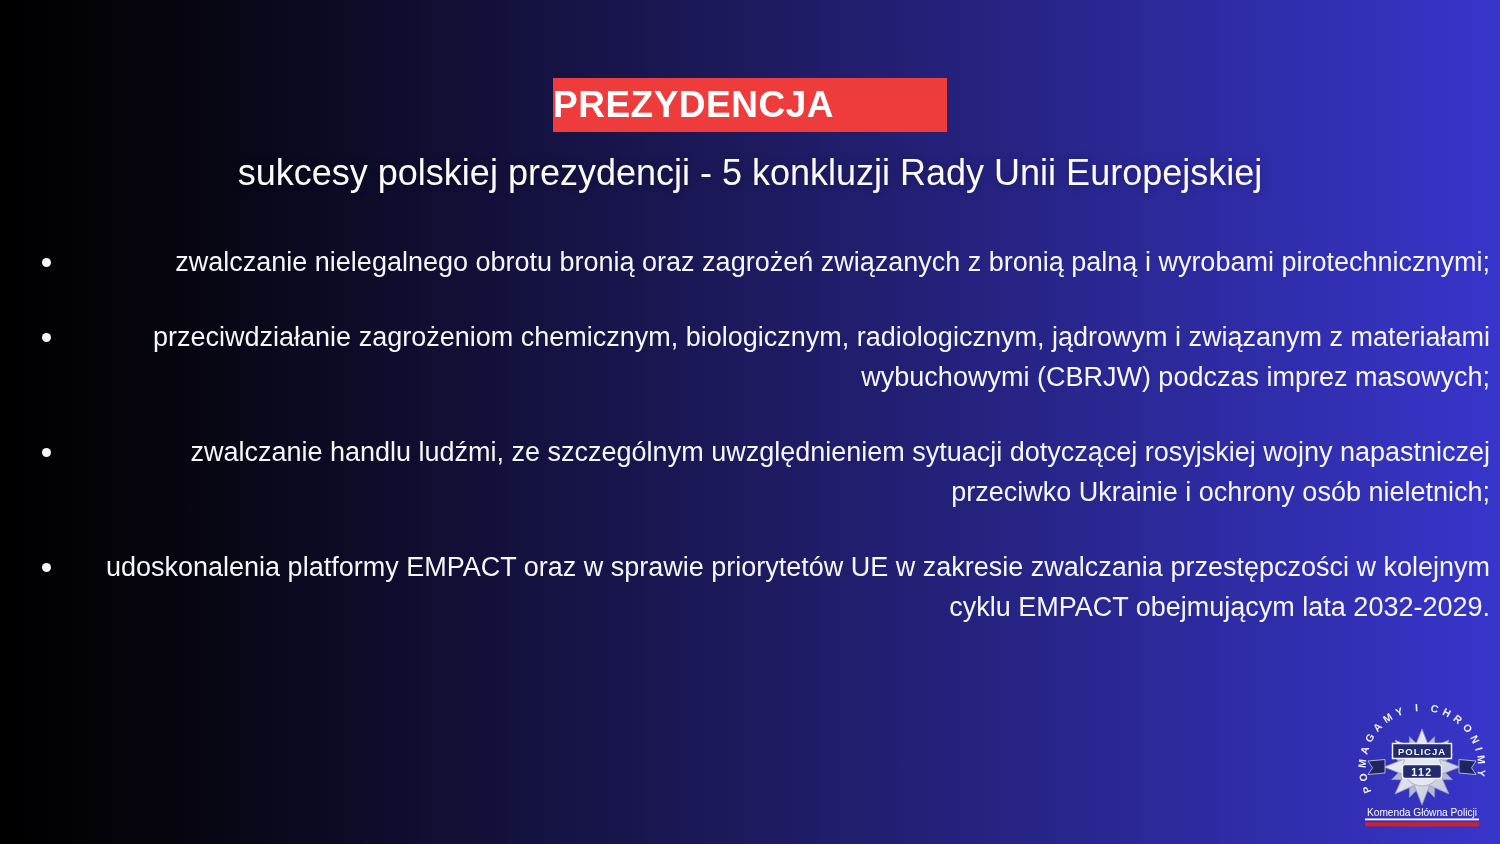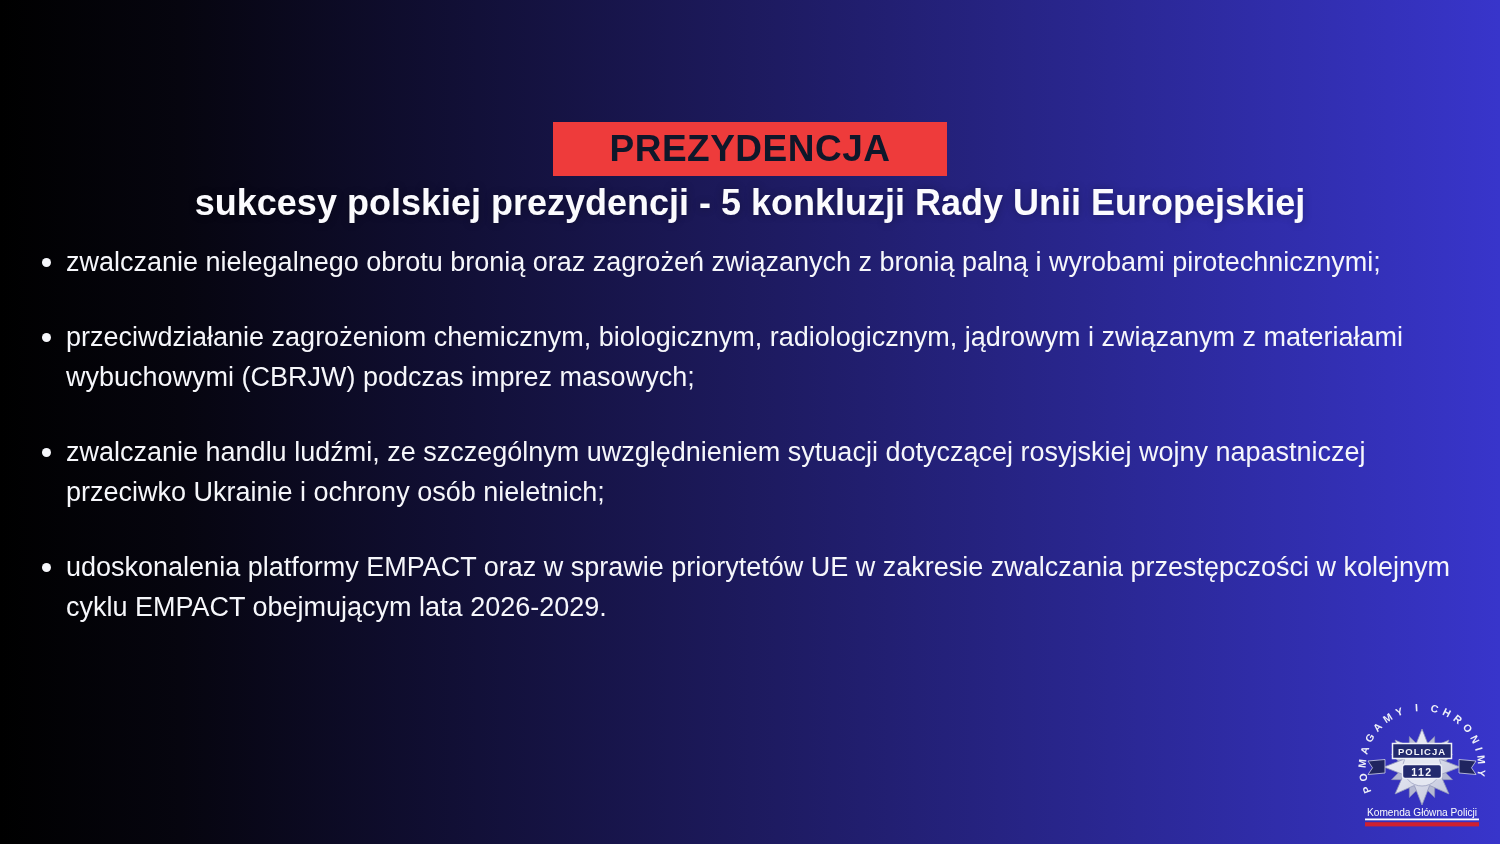--- a/index.html
+++ b/index.html
@@ -3,31 +3,31 @@
 <meta charset="utf-8">
 <style>
   html,body { margin:0; padding:0; background:#000; }
   .slide {
     position:relative; width:1500px; height:844px; overflow:hidden;
     background:linear-gradient(90deg, #000000 0%, #06050f 12%, #1d1a5e 50%, #3835cb 100%);
     font-family:"Liberation Sans", sans-serif;
   }
   .banner {
     position:absolute; left:553px; top:78px; width:394px; height:54px;
-    background:#ee3b3b; display:flex; align-items:center; justify-content:center;
-    color:#0f172a; font-size:37px; font-weight:700; letter-spacing:0.5px;margin-top:44px;
+    background:#ee3b3b; display:flex; align-items:center; 
+    color:#ffffff; font-size:37px; font-weight:700; letter-spacing:0.5px;
   }
   .title {
-    position:absolute; left:0; right:0; top:182px; text-align:center;
-    color:#fbfbfe; font-size:36px; font-weight:700;
+    position:absolute; left:0; right:0; top:152px; text-align:center;
+    color:#fbfbfe; font-size:36px; font-weight:400;
     text-shadow:0 0 8px rgba(0,0,0,0.30);
   }
   ul.bullets {
     position:absolute; left:66px; top:242px; width:1424px;
-    margin:0; padding:0; list-style:none;
+    margin:0; padding:0; list-style:none;text-align:right;
   }
   ul.bullets li {
     position:relative; color:#f6f7fb; font-size:27px; line-height:40px;
     font-weight:400; margin-bottom:35px;
   }
   ul.bullets li .dot {
     position:absolute; left:-24px; top:16px; width:9px; height:9px;
     border-radius:50%; background:#f6f7fb;
   }
   .logo { position:absolute; left:1352px; top:700px; width:140px; height:140px; }
@@ -41,21 +41,21 @@
   <div class="banner">
     <span>PREZYDENCJA</span>
   </div>
 
   <div class="title">sukcesy polskiej prezydencji - 5 konkluzji Rady Unii Europejskiej</div>
 
   <ul class="bullets">
     <li><span class="dot"></span><span>zwalczanie nielegalnego obrotu bronią oraz zagrożeń związanych z bronią palną i wyrobami pirotechnicznymi;</span></li>
     <li><span class="dot"></span><span>przeciwdziałanie zagrożeniom chemicznym, biologicznym, radiologicznym, jądrowym i związanym z materiałami wybuchowymi (CBRJW) podczas imprez masowych;</span></li>
     <li><span class="dot"></span><span>zwalczanie handlu ludźmi, ze szczególnym uwzględnieniem sytuacji dotyczącej rosyjskiej wojny napastniczej przeciwko Ukrainie i ochrony osób nieletnich;</span></li>
-    <li><span class="dot"></span><span>udoskonalenia platformy EMPACT oraz w sprawie priorytetów UE w zakresie zwalczania przestępczości w kolejnym cyklu EMPACT obejmującym lata 2026-2029.</span></li>
+    <li><span class="dot"></span><span>udoskonalenia platformy EMPACT oraz w sprawie priorytetów UE w zakresie zwalczania przestępczości w kolejnym cyklu EMPACT obejmującym lata 2032-2029.</span></li>
   </ul>
 
   <svg class="logo" viewBox="0 0 140 140" aria-hidden="true">
     <defs>
       <path id="arcpath" d="M 20.6 93.3 A 56 56 0 1 1 119.4 93.3" fill="none"></path>
       <linearGradient id="starGrad" x1="0" y1="0" x2="1" y2="1">
         <stop offset="0" stop-color="#f4f5fa"></stop>
         <stop offset="0.5" stop-color="#dcdfec"></stop>
         <stop offset="1" stop-color="#b9bdd6"></stop>
       </linearGradient>

